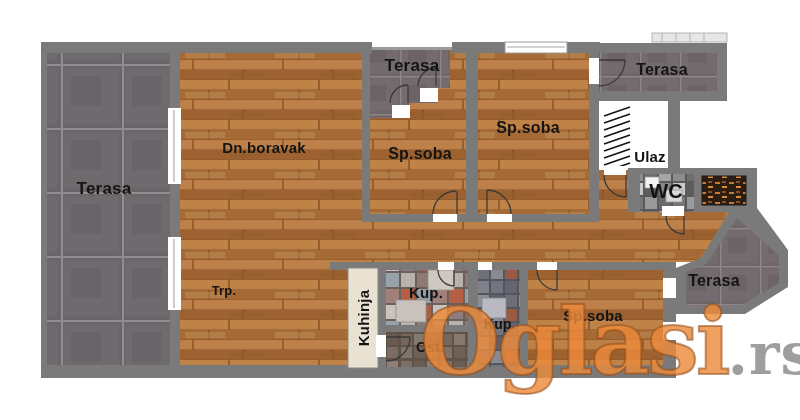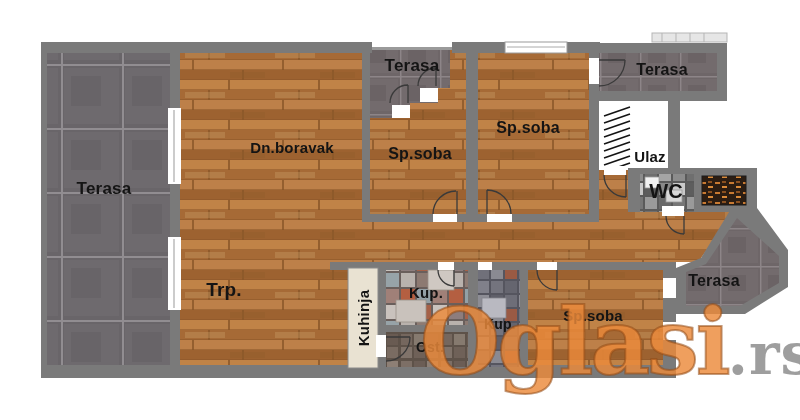--- a/index.html
+++ b/index.html
@@ -223,28 +223,28 @@
       <path d="M684,216 V234 M666,216 A18,18 0 0 0 684,234"></path>
       <path d="M457,214 V191 M433,214 A23,23 0 0 1 456,191"></path>
       <path d="M487,214 V190 M487,190 A24,24 0 0 1 511,214"></path>
       <path d="M557,270 V290 M537,270 A20,20 0 0 0 557,290"></path>
       <path d="M454,270 V286 M438,270 A16,16 0 0 0 454,286"></path>
       <path d="M386,337 H410 M410,337 A24,24 0 0 1 386,361"></path>
     </g>
   </svg>
 
   <div class="room-label" style="left:104px;top:189px;font-size:17px;">Terasa</div>
-  <div class="room-label" style="left:264px;top:147px;font-size:15px;margin-left:28px;">Dn.boravak</div>
+  <div class="room-label" style="left:264px;top:147px;font-size:15px;">Dn.boravak</div>
   <div class="room-label" style="left:412px;top:66px;font-size:17px;">Terasa</div>
   <div class="room-label" style="left:420px;top:154px;font-size:16px;">Sp.soba</div>
   <div class="room-label" style="left:528px;top:128px;font-size:16px;">Sp.soba</div>
   <div class="room-label" style="left:662px;top:70px;font-size:16px;">Terasa</div>
   <div class="room-label" style="left:650px;top:156px;font-size:15px;text-align:right;">Ulaz</div>
   <div class="room-label" style="left:666px;top:191px;font-size:20px;">WC</div>
-  <div class="room-label" style="left:224px;top:290px;font-size:19px;text-align:right;">Trp.</div>
+  <div class="room-label" style="left:224px;top:290px;font-size:13px;text-align:right;">Trp.</div>
   <div class="room-label vertical" style="left:363px;top:318px;font-size:15px;">Kuhinja</div>
   <div class="room-label" style="left:426px;top:292px;font-size:15px;">Kup.</div>
   <div class="room-label" style="left:430px;top:347px;font-size:14px;">Ost.</div>
   <div class="room-label" style="left:500px;top:324px;font-size:14px;">Kup.</div>
   <div class="room-label" style="left:593px;top:315px;font-size:15px;">Sp.soba</div>
   <div class="room-label" style="left:714px;top:281px;font-size:16px;">Terasa</div>
 
   <div class="watermark"><span>Oglasi</span><span class="tld">.rs</span></div>
 
 </div>

